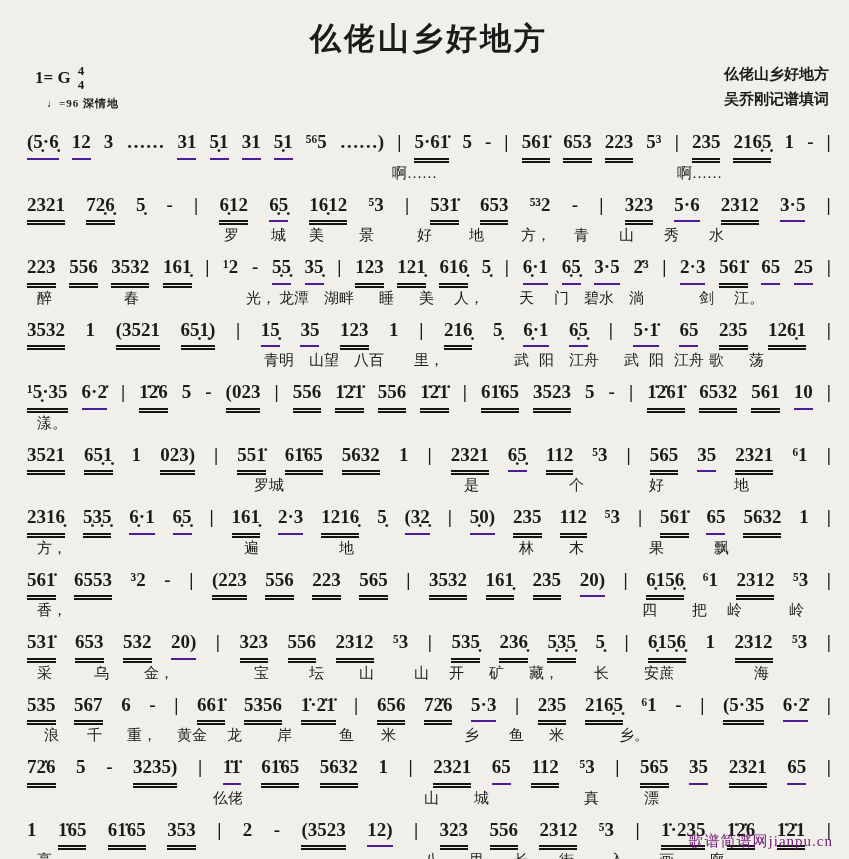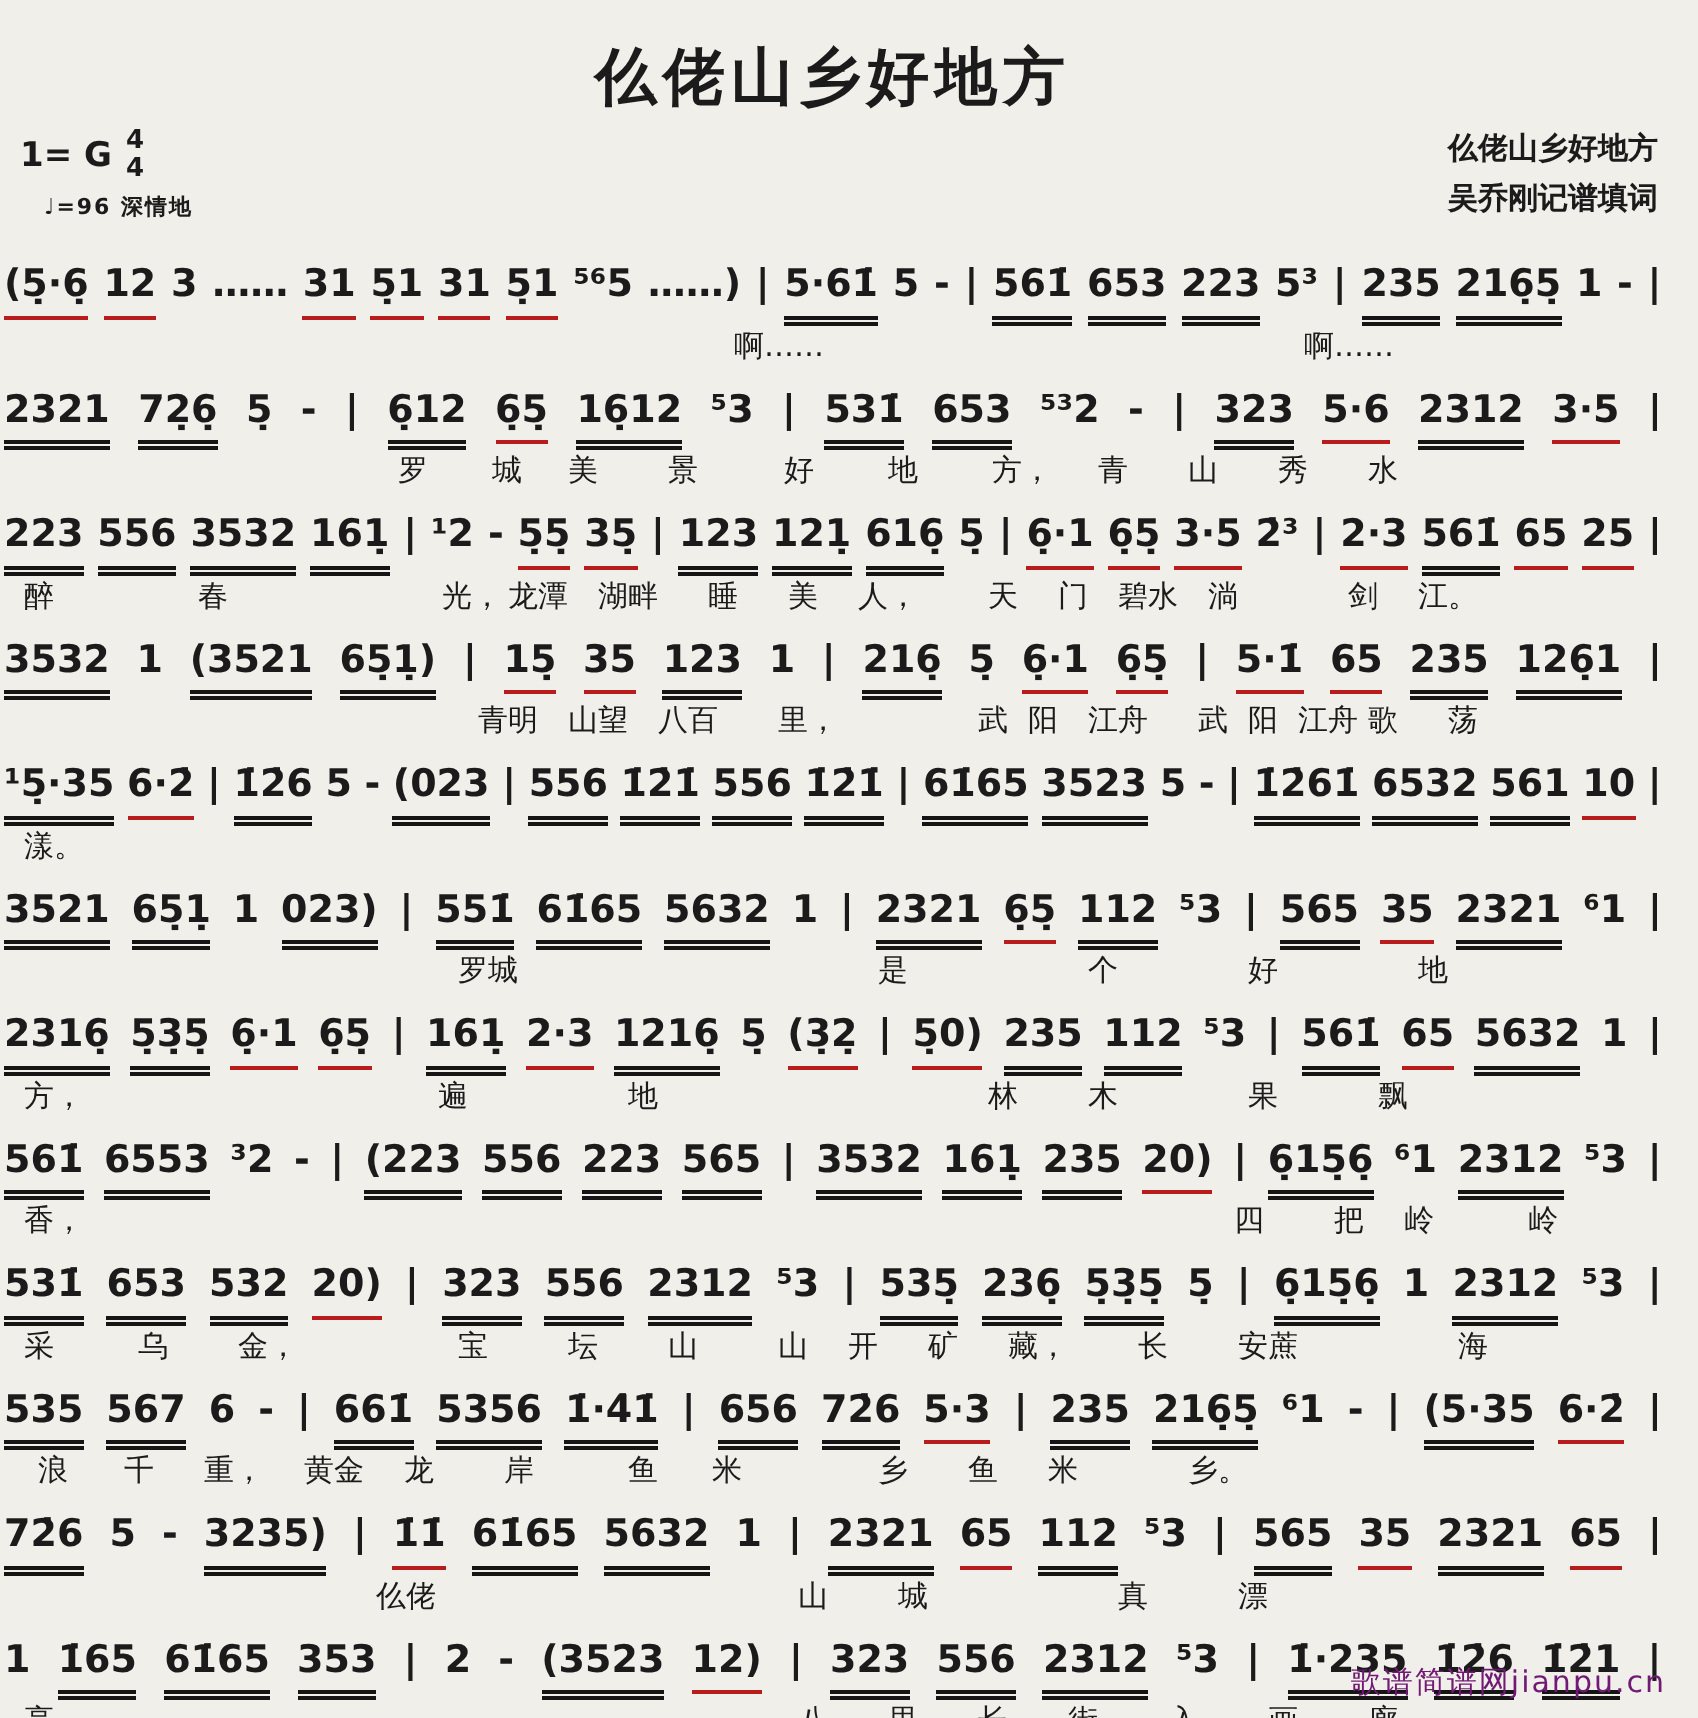--- a/index.html
+++ b/index.html
@@ -3,39 +3,39 @@
 <meta charset="utf-8">
 <style>
   * { margin:0; padding:0; box-sizing:border-box; }
   html,body { width:849px; height:859px; }
   body {
     background:#f1efe9;
     color:#1b1b1b;
     font-family:"DejaVu Sans", sans-serif;
     overflow:hidden;
   }
-  .sheet { position:relative; width:849px; height:859px; padding:4px 18px 0 2px; }
+  .sheet { position:relative; width:849px; height:859px; padding:4px 18px 0 27px;font-family:Liberation Serif, serif; }
   .title {
     text-align:center; font-size:31px; font-weight:bold;
     letter-spacing:3px; margin-top:14px;
   }
   .meta { position:relative; height:58px; margin-top:2px; }
   .subtitle { position:absolute; left:0; right:0; top:8px; text-align:center; font-size:17px; font-weight:600; }
   .keysig { position:absolute; left:8px; top:2px; font-size:17px; font-weight:bold; display:flex; align-items:center; gap:7px; }
   .frac { display:inline-flex; flex-direction:column; align-items:center; font-size:13px; line-height:1.05; font-weight:bold; }
   .tempo { position:absolute; left:20px; top:34px; font-size:11px; font-weight:bold; letter-spacing:1px; }
   .credits { position:absolute; right:2px; top:0; text-align:right; font-size:15px; font-weight:600; line-height:25px; }
   .score { margin-top:8px; }
   .system { margin-bottom:7px; }
   .notation {
     display:flex; justify-content:space-between; align-items:baseline;
     font-size:19px; font-weight:bold; line-height:1.5; white-space:nowrap;
   }
   .notation span { padding-bottom:1px; }
-  .notation .u1 { border-bottom:2px solid #b91c1c; }
+  .notation .u1 { border-bottom:2px solid #4c1d95; }
   .notation .u2 { border-bottom:5px double #151515; }
   .lyrics { position:relative; height:21px; font-size:15px; font-weight:500; }
   .lyrics span { position:absolute; top:1px; white-space:nowrap; }
   .watermark {
     position:absolute; right:16px; bottom:8px;
     font-size:15px; color:#701a75; letter-spacing:1px;
   }
 </style>
 </head>
 <body>
@@ -380,21 +380,21 @@
     </div>
     <div class="system">
       <div class="notation">
           <span class="u2">535</span>
           <span class="u2">567</span>
           <span>6</span>
           <span>-</span>
           <span>|</span>
           <span class="u2">661̇</span>
           <span class="u2">5356</span>
-          <span class="u2">1̇·4̇1̇</span>
+          <span class="u2">1̇·2̇1̇</span>
           <span>|</span>
           <span class="u2">656</span>
           <span class="u2">72̇6</span>
           <span class="u1">5·3</span>
           <span>|</span>
           <span class="u2">235</span>
           <span class="u2">216̣5̣</span>
           <span>⁶1</span>
           <span>-</span>
           <span>|</span>

